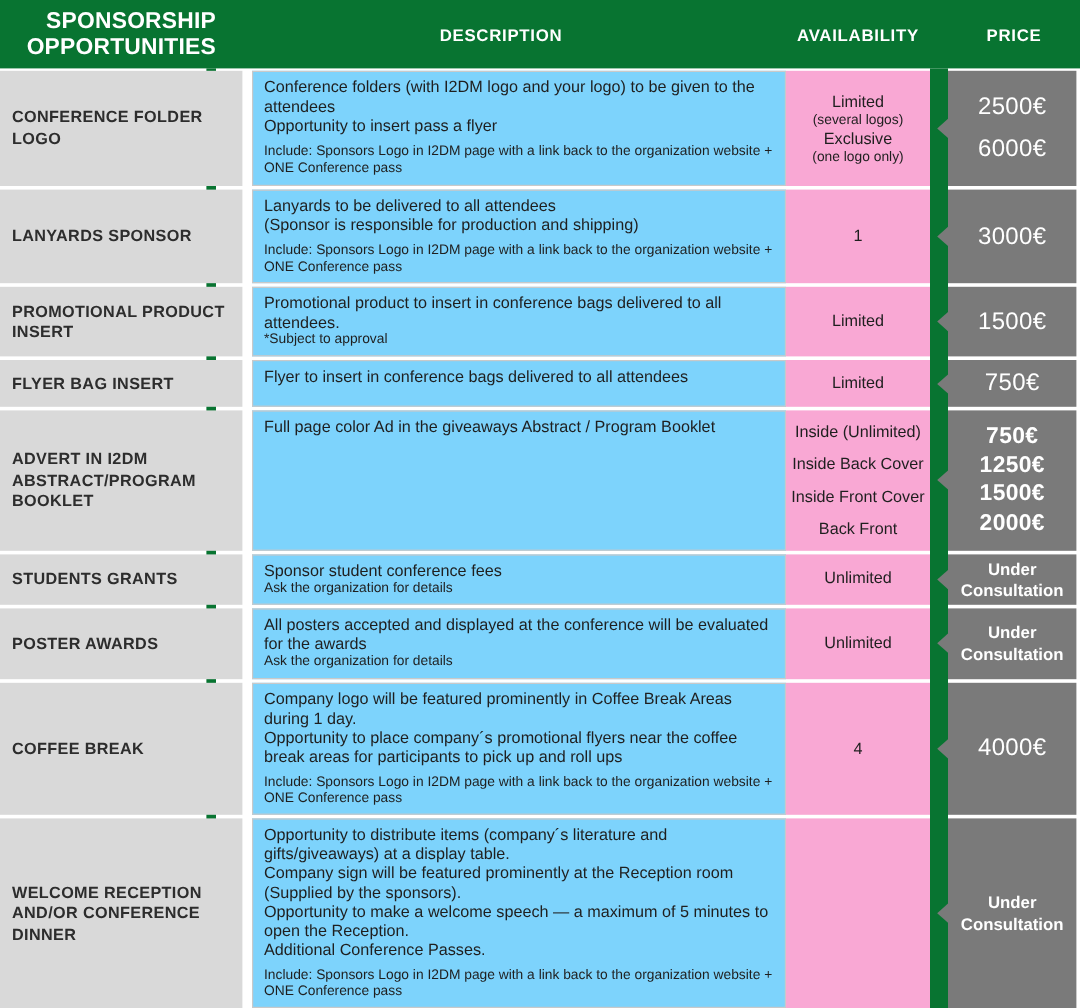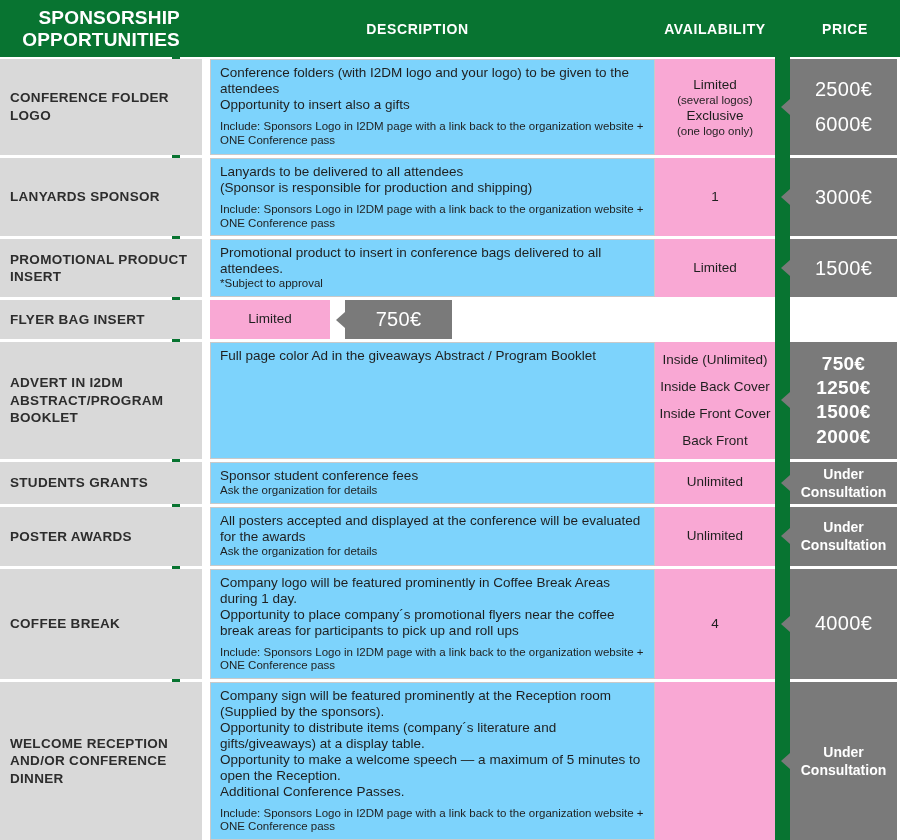--- a/index.html
+++ b/index.html
@@ -98,21 +98,21 @@
 
   <div class="tbody">
     <div class="stripe stripe-left"></div>
     <div class="stripe stripe-right"></div>
 
     <section class="row" style="--h:96px">
       <div class="c-title">CONFERENCE FOLDER LOGO</div>
       <div class="sp1"></div>
       <div class="c-desc">
           <div class="main">Conference folders (with I2DM logo and your logo) to be given to the attendees</div>
-          <div class="main">Opportunity to insert also a gifts</div>
+          <div class="main">Opportunity to insert pass a flyer</div>
           <div class="include">Include: Sponsors Logo in I2DM page with a link back to the organization website + ONE Conference pass</div>
         </div>
       <div class="c-avail">
           <div class="main">Limited</div>
           <div class="small">(several logos)</div>
           <div class="main">Exclusive</div>
           <div class="small">(one logo only)</div>
         </div>
       <div class="sp2"></div>
       <div class="c-price">
@@ -150,20 +150,23 @@
         </div>
       <div class="sp2"></div>
       <div class="c-price">
           <div class="amount">1500€</div>
         </div>
     </section>
 
     <section class="row" style="--h:39px">
       <div class="c-title">FLYER BAG INSERT</div>
       <div class="sp1"></div>
+      <div class="c-desc">
+          <div class="main">Flyer to insert in conference bags delivered to all attendees</div>
+        </div>
       <div class="c-avail">
           <div class="main">Limited</div>
         </div>
       <div class="sp2"></div>
       <div class="c-price">
           <div class="amount">750€</div>
         </div>
     </section>
 
     <section class="row" style="--h:105px">
@@ -233,22 +236,22 @@
       <div class="sp2"></div>
       <div class="c-price">
           <div class="amount">4000€</div>
         </div>
     </section>
 
     <section class="row" style="--h:158px">
       <div class="c-title">WELCOME RECEPTION AND/OR CONFERENCE DINNER</div>
       <div class="sp1"></div>
       <div class="c-desc">
+          <div class="main">Opportunity to distribute items (company´s literature and gifts/giveaways) at a display table.</div>
           <div class="main">Company sign will be featured prominently at the Reception room (Supplied by the sponsors).</div>
-          <div class="main">Opportunity to distribute items (company´s literature and gifts/giveaways) at a display table.</div>
           <div class="main">Opportunity to make a welcome speech — a maximum of 5 minutes to open the Reception.</div>
           <div class="main">Additional Conference Passes.</div>
           <div class="include">Include: Sponsors Logo in I2DM page with a link back to the organization website + ONE Conference pass</div>
         </div>
       <div class="c-avail"></div>
       <div class="sp2"></div>
       <div class="c-price">
           <div class="text">Under Consultation</div>
         </div>
     </section>

